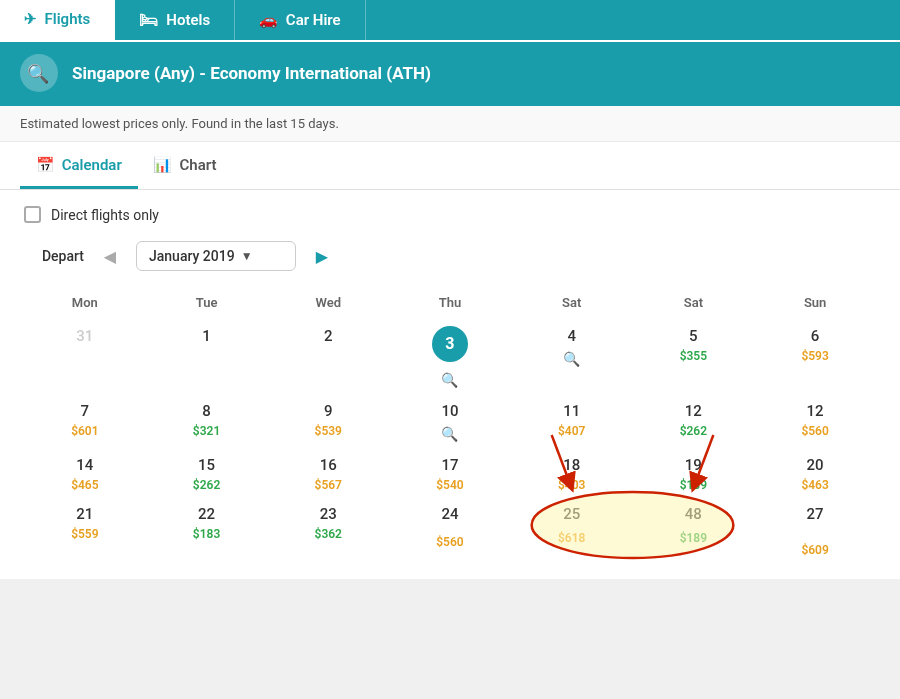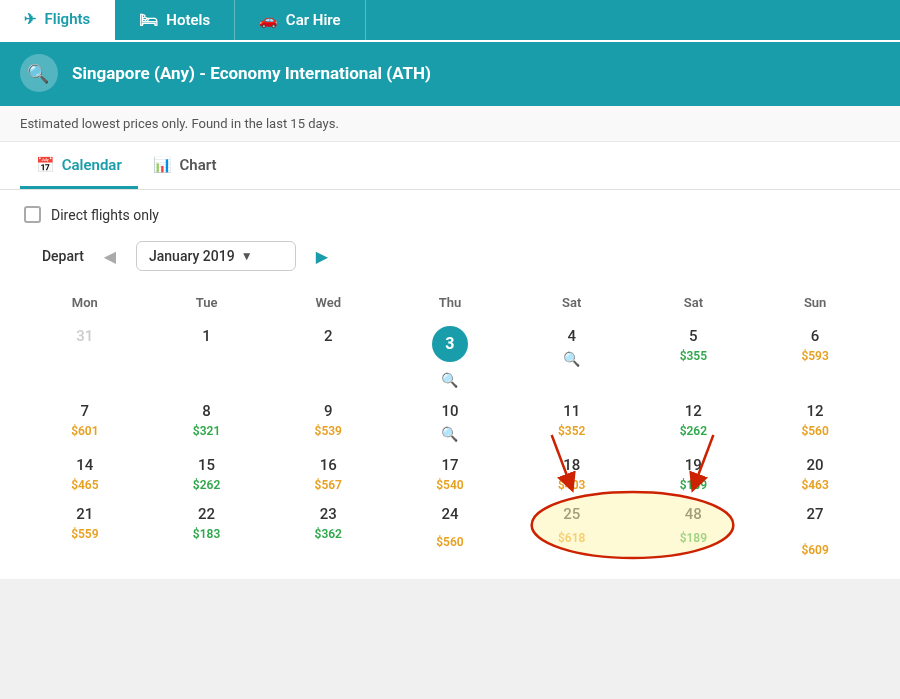--- a/index.html
+++ b/index.html
@@ -198,21 +198,21 @@
                 <div style="margin-bottom: 4px;"><span class="day-num">8</span></div>
                 <div class="price green">$321</div>
               </td>
               <td>
                 <div style="margin-bottom: 4px;"><span class="day-num">9</span></div>
                 <div class="price orange">$539</div>
               </td>
               <td><div style="margin-bottom: 4px;"><span class="day-num">10</span></div><div class="search-icon-small">🔍</div></td>
               <td>
                 <div style="margin-bottom: 4px;"><span class="day-num">11</span></div>
-                <div class="price orange">$352</div>
+                <div class="price orange">$407</div>
               </td>
               <td>
                 <div style="margin-bottom: 4px;"><span class="day-num">12</span></div>
                 <div class="price green">$262</div>
               </td>
               <td>
                 <div style="margin-bottom: 4px;"><span class="day-num">12</span></div>
                 <div class="price orange">$560</div>
               </td>
             </tr>

